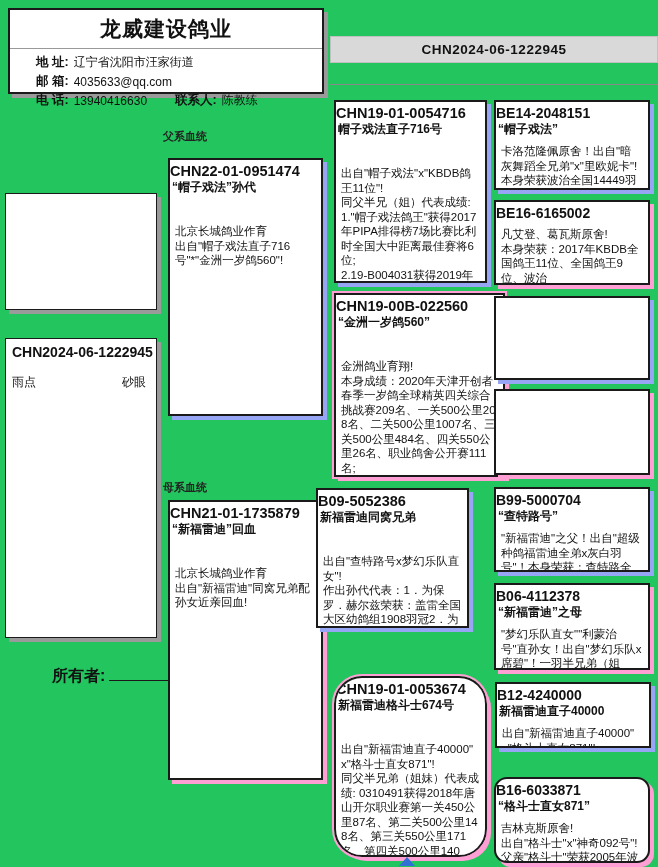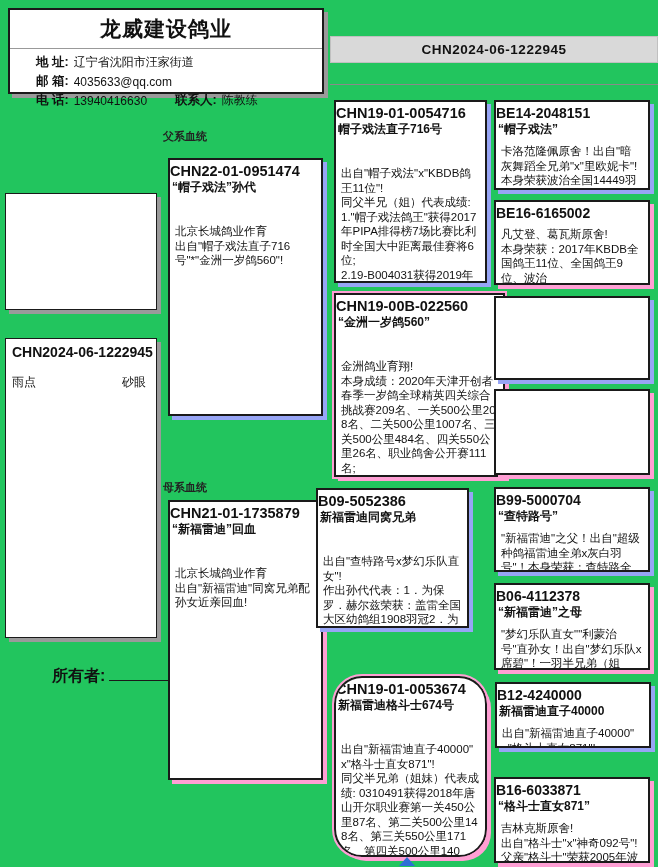--- a/index.html
+++ b/index.html
@@ -182,21 +182,21 @@
   </div>
 
   <div class="pbox sire g3" style="left:495px;top:682px;width:156px;height:66px;">
     <div class="ring">B12-4240000</div>
     <div class="pname">新福雷迪直子40000</div>
     <div class="pbody">出自"新福雷迪直子40000"
 x"格斗士直女871"!
 同父半兄弟（姐妹）代表成</div>
   </div>
 
-  <div class="pbox dam g3" style="left:494px;top:777px;width:156px;height:86px;">
+  <div class="pbox dam g3" style="left:494px;top:777px;width:156px;height:86px;border-radius:13px;">
     <div class="ring">B16-6033871</div>
     <div class="pname">“格斗士直女871”</div>
     <div class="pbody">吉林克斯原舍!
 出自"格斗士"x"神奇092号"!
 父亲"格斗士"荣获2005年波尔</div>
   </div>
 
   <div class="up-arrow"></div>
 
 </div>

